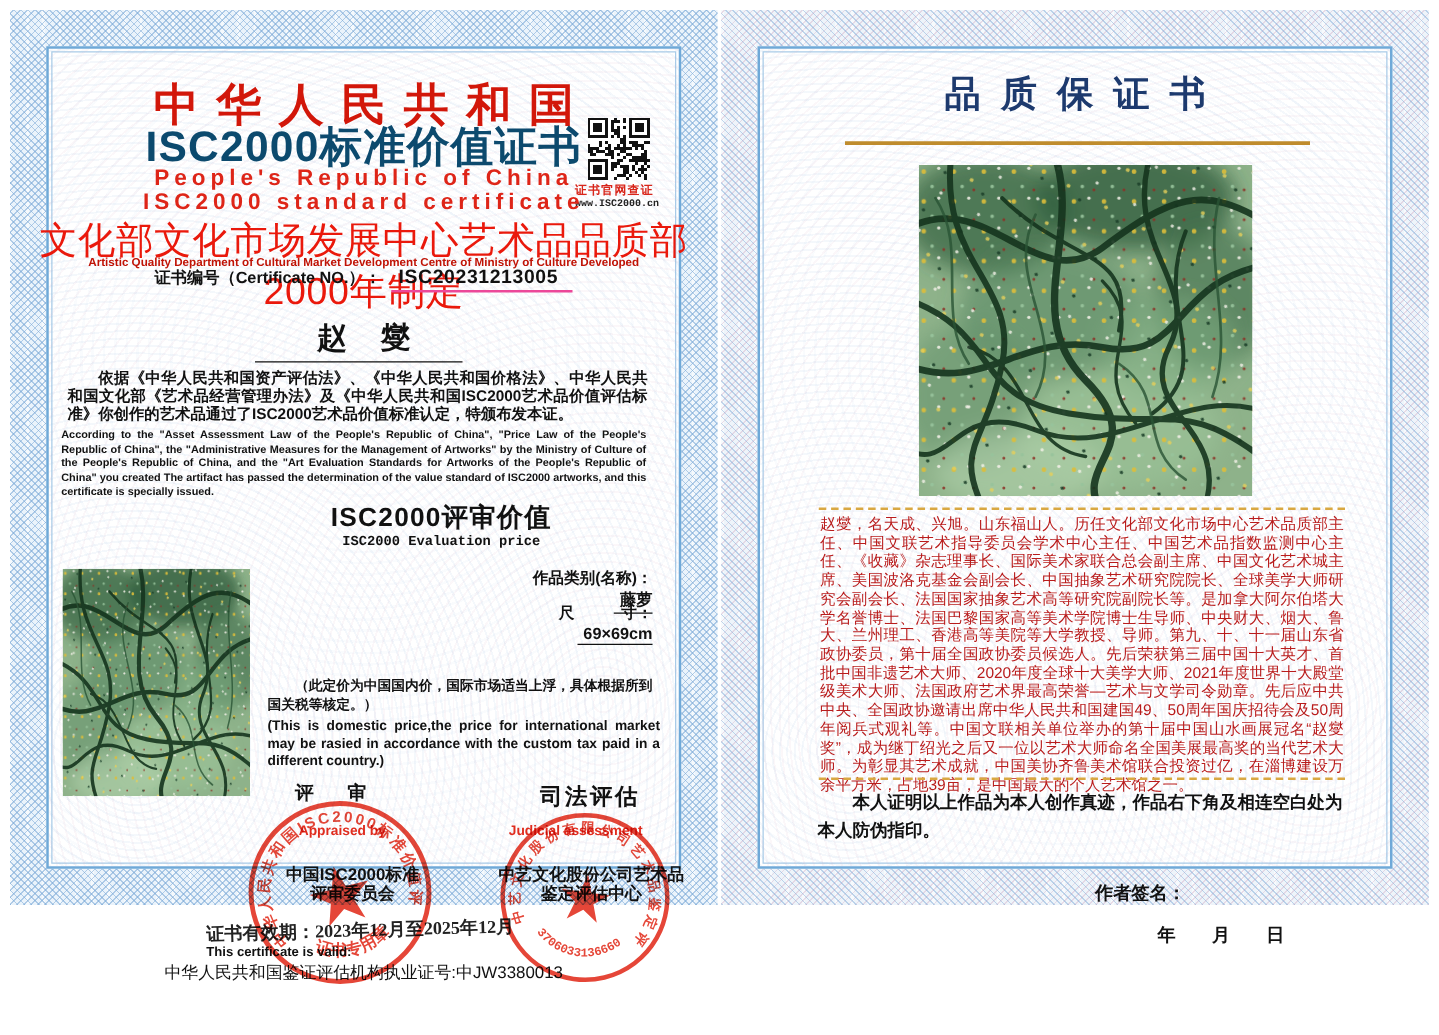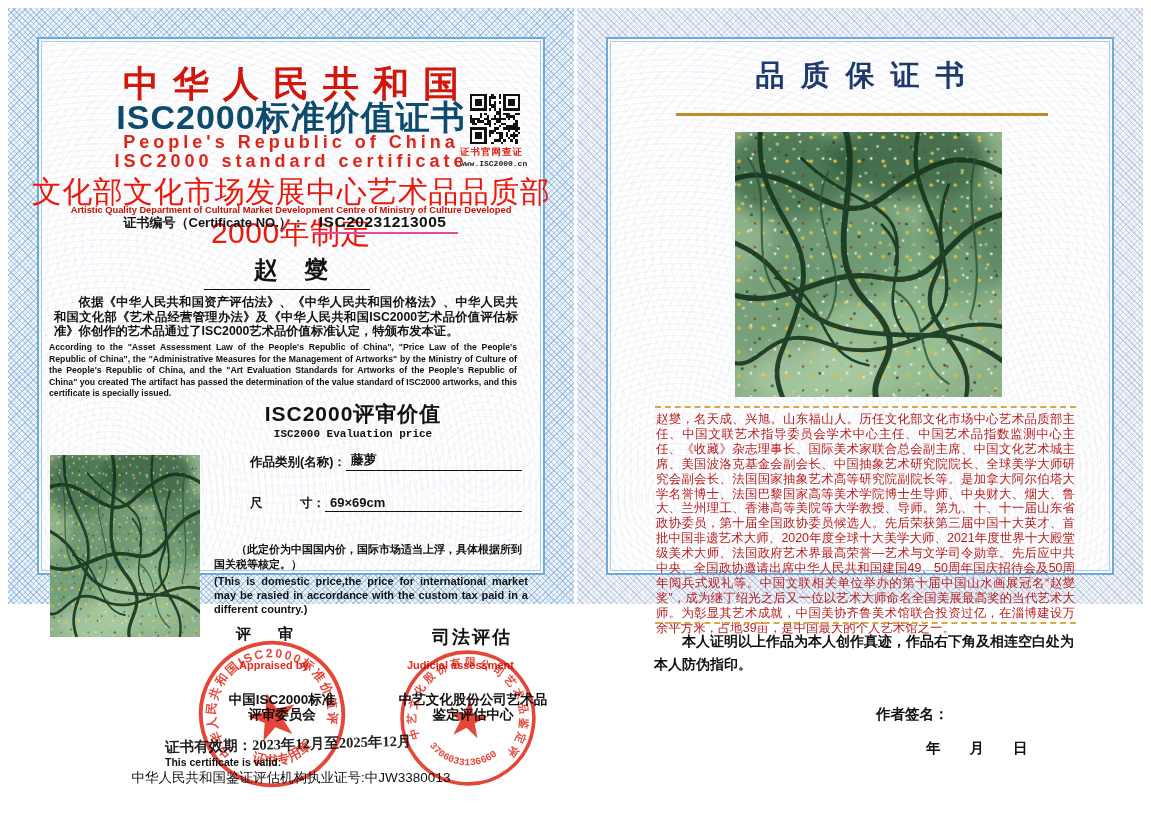--- a/index.html
+++ b/index.html
@@ -1,21 +1,21 @@
 <!DOCTYPE html>
 <html><head>
 <meta charset="utf-8">
 <style>
   html,body{margin:0;padding:0;}
   body{
     width:1151px;height:828px;position:relative;background:#ffffff;
     font-family:"Liberation Sans", sans-serif;color:#111;
     -webkit-font-smoothing:antialiased;overflow:hidden;
   }
-  .page{position:absolute;top:8px;height:596px;width:566px;}
+  .page{position:absolute;top:8px;height:716px;width:566px;}
   #page-left{left:8px;}
   #page-right{left:577px;}
   
   .lace{
     position:absolute;inset:0;
     background:
       repeating-linear-gradient(45deg, rgba(122,168,214,.55) 0 1px, transparent 1px 4px),
       repeating-linear-gradient(-45deg, rgba(122,168,214,.55) 0 1px, transparent 1px 4px),
       repeating-linear-gradient(90deg, rgba(255,255,255,.55) 0 2px, transparent 2px 13px),
       #eaf3fb;
@@ -57,21 +57,21 @@
   .artist{top:246px;font-size:24px;font-weight:bold;letter-spacing:10px;text-indent:10px;}
   .artist-line{top:281px;left:196px;width:166px;border-top:1.5px solid #111;}
   .basis-cn{top:287px;left:46px;width:464px;font-size:12.3px;font-weight:bold;line-height:14.7px;text-indent:2em;text-align:justify;}
   .basis-en{top:334px;left:41px;width:468px;font-size:8.7px;font-weight:bold;line-height:11.6px;text-align:justify;}
   .sec-cn{top:392px;left:120px;width:450px;text-align:center;font-size:21px;font-weight:bold;letter-spacing:1px;}
   .sec-en{top:420px;left:120px;width:450px;text-align:center;font-size:11px;font-weight:bold;font-family:"Liberation Mono","DejaVu Sans Mono",monospace;}
   .painting-small{left:42px;top:447px;width:150px;height:182px;}
   .painting-large{left:158px;top:124px;width:267px;height:265px;}
   .painting-small svg,.painting-large svg{width:100%;height:100%;display:block;}
   .fields{left:242px;top:446px;width:272px;}
-  .field-row{display:flex;align-items:flex-end;height:17px;margin-bottom:24px;}
+  .field-row{display:flex;align-items:flex-end;height:17px;margin-bottom:11px;flex-direction:column;}
   .field-row .flabel{font-size:12.5px;font-weight:bold;white-space:pre;}
   .field-row .fvalue{flex:1;border-bottom:1.5px solid #111;font-size:13px;font-weight:bold;padding:0 0 1px 5px;white-space:nowrap;}
   .note-cn{left:206px;top:534px;width:312px;font-size:11px;font-weight:bold;line-height:14.5px;text-indent:2em;}
   .note-en{left:206px;top:566px;width:314px;font-size:11px;font-weight:bold;line-height:14px;text-align:justify;}
   .appr-lbl{left:228px;top:617px;font-size:15px;font-weight:bold;letter-spacing:6px;}
   .jud-lbl{left:424px;top:617px;font-size:18px;font-weight:bold;letter-spacing:2px;}
   .red-sub{top:651px;font-size:11px;font-weight:bold;color:#e02c1e;}
   .appr-en{left:231px;} .jud-en{left:399px;}
   .org{font-size:13.5px;font-weight:bold;line-height:15px;text-align:center;}
   .org1{left:176px;top:684px;width:196px;}

